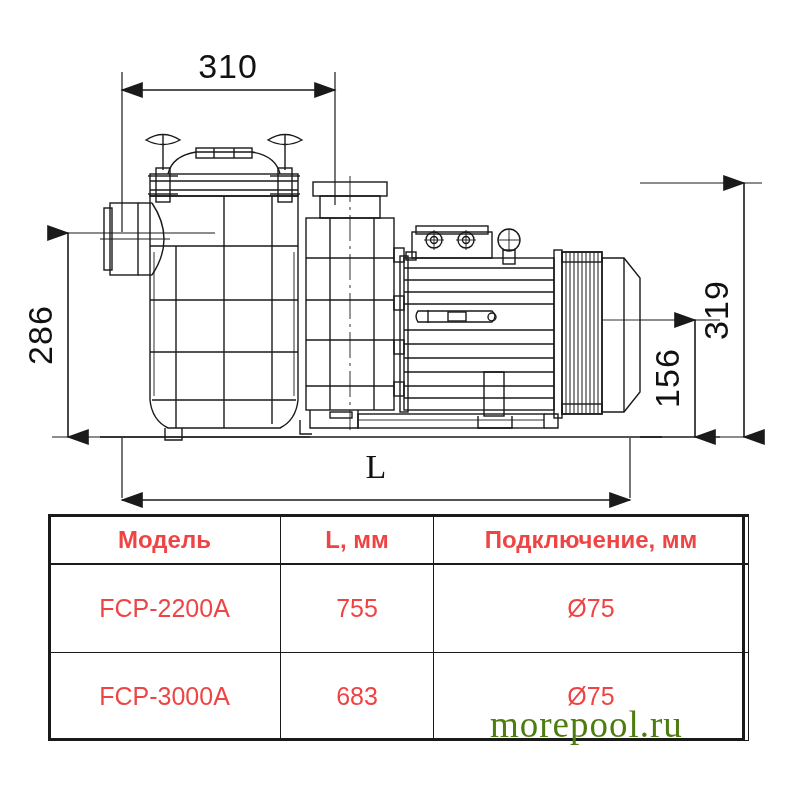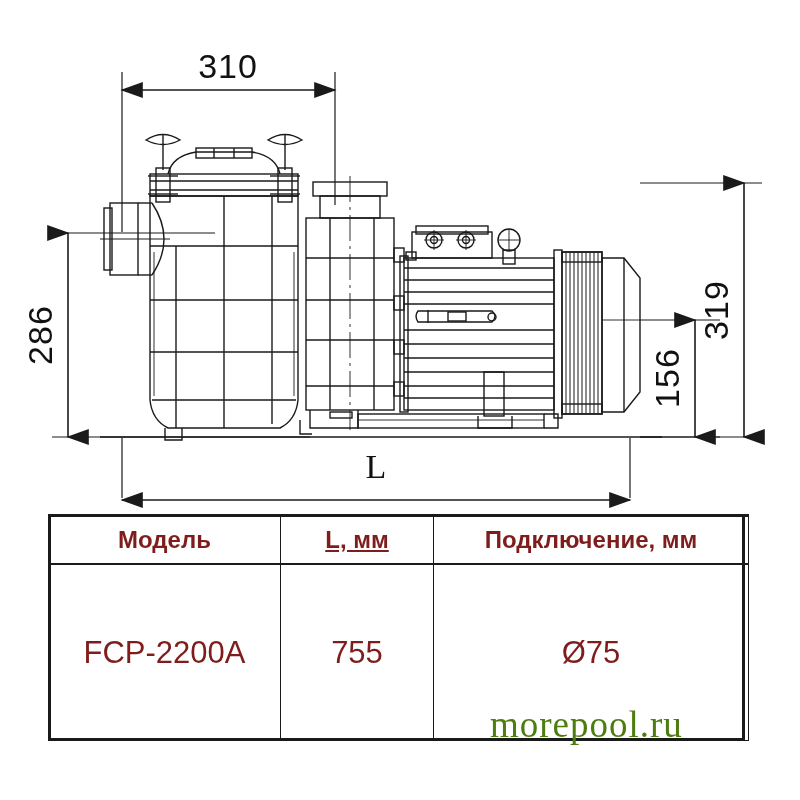--- a/index.html
+++ b/index.html
@@ -45,39 +45,39 @@
     width: 697px;
     height: 227px;
     border-collapse: collapse;
     table-layout: fixed;
     background: transparent;
   }
   #spec-table td, #spec-table th {
     border: 1px solid #1a1a1a;
     text-align: center;
     vertical-align: middle;
-    color: #7f1d1d;
+    color: #ef4444;
     font-family: "Liberation Sans", sans-serif;
     padding: 0;
   }
   #spec-table thead th {
     font-size: 24px;
     font-weight: bold;
     height: 46px;
     border-bottom-width: 2px;
   }
   #spec-table tbody td {
-    font-size: 31px;
+    font-size: 25px;
     font-weight: normal;
     height: 60px;
   }
   #spec-table .outer-top td,
   #spec-table .outer-top th { border-top-width: 3px; }
   .col-model { width: 231px; }
-  .col-len   { width: 152px; text-decoration: underline; }
+  .col-len   { width: 152px; }
   .col-conn  { width: 314px; }
 
   #table-frame {
     position: absolute;
     left: 48px;
     top: 514px;
     width: 697px;
     height: 227px;
     border: 3px solid #1a1a1a;
     box-sizing: border-box;
@@ -329,19 +329,24 @@
         <th class="col-len">L, мм</th>
         <th class="col-conn">Подключение, мм</th>
       </tr>
     </thead>
     <tbody>
       <tr>
         <td>FCP-2200A</td>
         <td>755</td>
         <td>Ø75</td>
       </tr>
+      <tr>
+        <td>FCP-3000A</td>
+        <td>683</td>
+        <td>Ø75</td>
+      </tr>
     </tbody>
   </table>
   <div id="table-frame"></div>
 
   <div id="watermark">morepool.ru</div>
 
 </div>
 
 </body></html>

